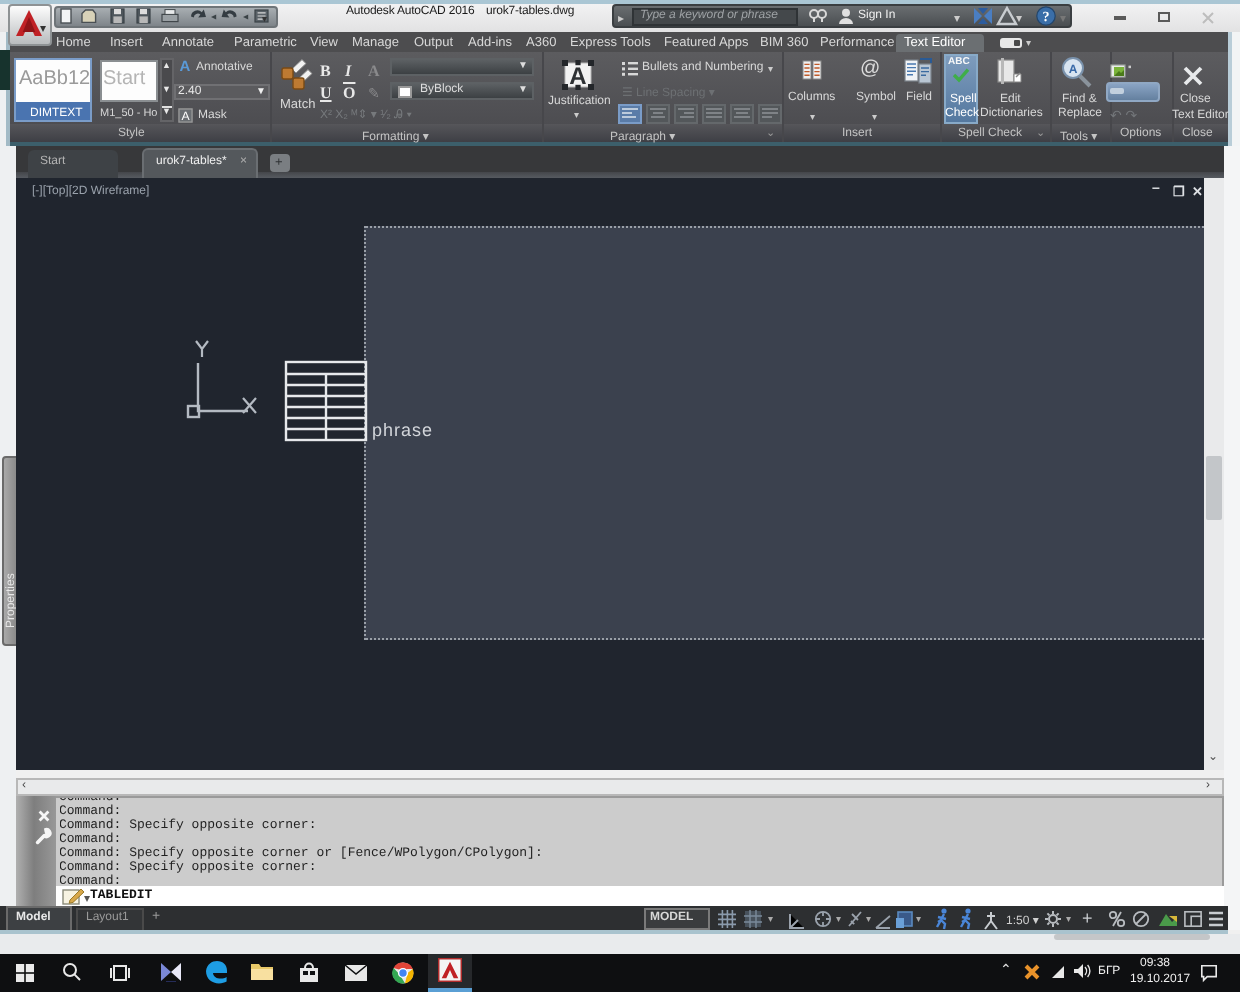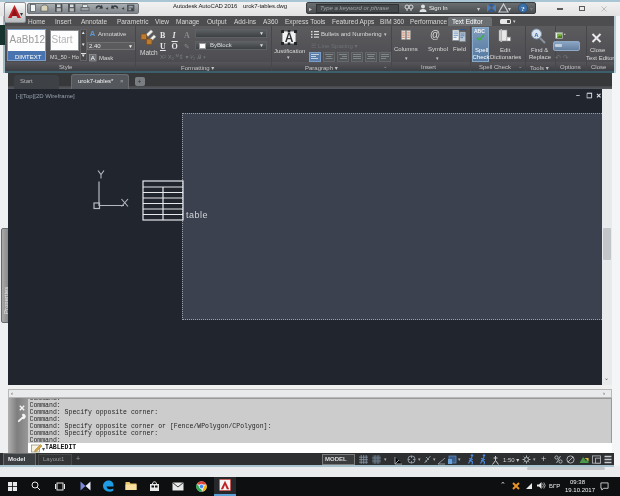--- a/index.html
+++ b/index.html
@@ -324,21 +324,21 @@
  </g>
 </svg>
 
 <svg class="abs" style="left:142px;top:180px;" width="42" height="41" viewBox="0 0 42 41">
  <g stroke="#e6e8eb" stroke-width="1.2" fill="none">
   <rect x="1" y="1" width="40" height="39"></rect>
   <path d="M1 7 H41 M1 12.5 H41 M1 18 H41 M1 23.5 H41 M1 29 H41 M1 34.5 H41"></path>
   <path d="M21 7 V40"></path>
  </g>
 </svg>
-<div class="txt" style="left:186px;top:209.5px;font-size:9px;color:#d2d5da;letter-spacing:0.5px;">table</div>
+<div class="txt" style="left:186px;top:209.5px;font-size:9px;color:#d2d5da;letter-spacing:0.5px;">phrase</div>
 
 <div class="abs" style="left:602px;top:89px;width:10px;height:296px;background:#e9eaeb;"></div>
 <div class="abs" style="left:603px;top:228px;width:8px;height:32px;background:#c3c6c9;border-radius:1px;"></div>
 <div class="txt" style="left:604px;top:374px;font-size:6px;color:#555;">⌄</div>
 
 <div class="abs" style="left:8px;top:389px;width:604px;height:9px;background:#e9eaeb;border:1px solid #b8b8b8;"></div>
 <div class="txt" style="left:11px;top:389.5px;font-size:6px;color:#444;">‹</div>
 <div class="txt" style="left:603px;top:389.5px;font-size:6px;color:#444;">›</div>
 
 <div class="abs" style="left:8px;top:398px;width:604px;height:55px;background:#cccccc;border:1px solid #9a9a9a;"></div>

